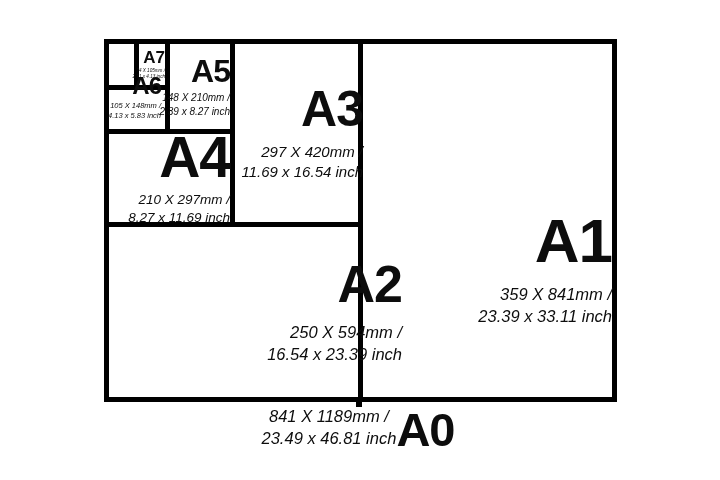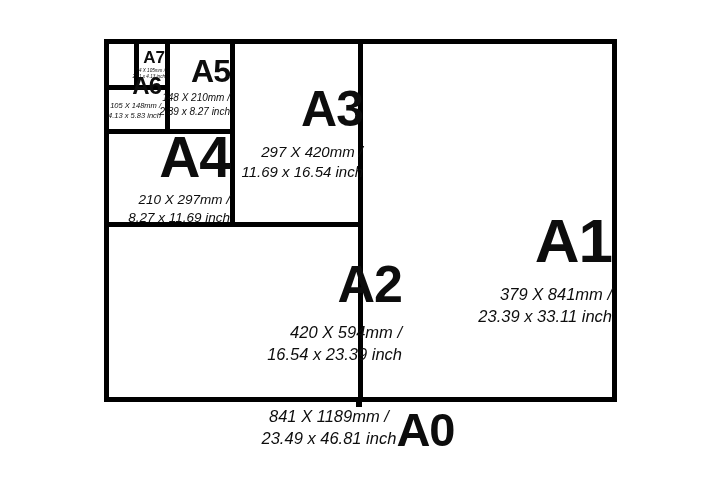--- a/index.html
+++ b/index.html
@@ -86,27 +86,27 @@
     <div class="line div-v1"></div>
     <div class="line div-h1"></div>
     <div class="line div-v2"></div>
     <div class="line div-h2"></div>
     <div class="line div-v3"></div>
     <div class="line div-h3"></div>
     <div class="line div-v4"></div>
 
     <div class="cell cell-a1">
       <div class="size-label">A1</div>
-      <div class="dims">379 X 841mm /</div>
+      <div class="dims">359 X 841mm /</div>
       <div class="dims">23.39 x 33.11 inch</div>
     </div>
 
     <div class="cell cell-a2">
       <div class="size-label">A2</div>
-      <div class="dims">420 X 594mm /</div>
+      <div class="dims">250 X 594mm /</div>
       <div class="dims">16.54 x 23.39 inch</div>
     </div>
 
     <div class="cell cell-a3">
       <div class="size-label">A3</div>
       <div class="dims">297 X 420mm /</div>
       <div class="dims">11.69 x 16.54 inch</div>
     </div>
 
     <div class="cell cell-a4">

